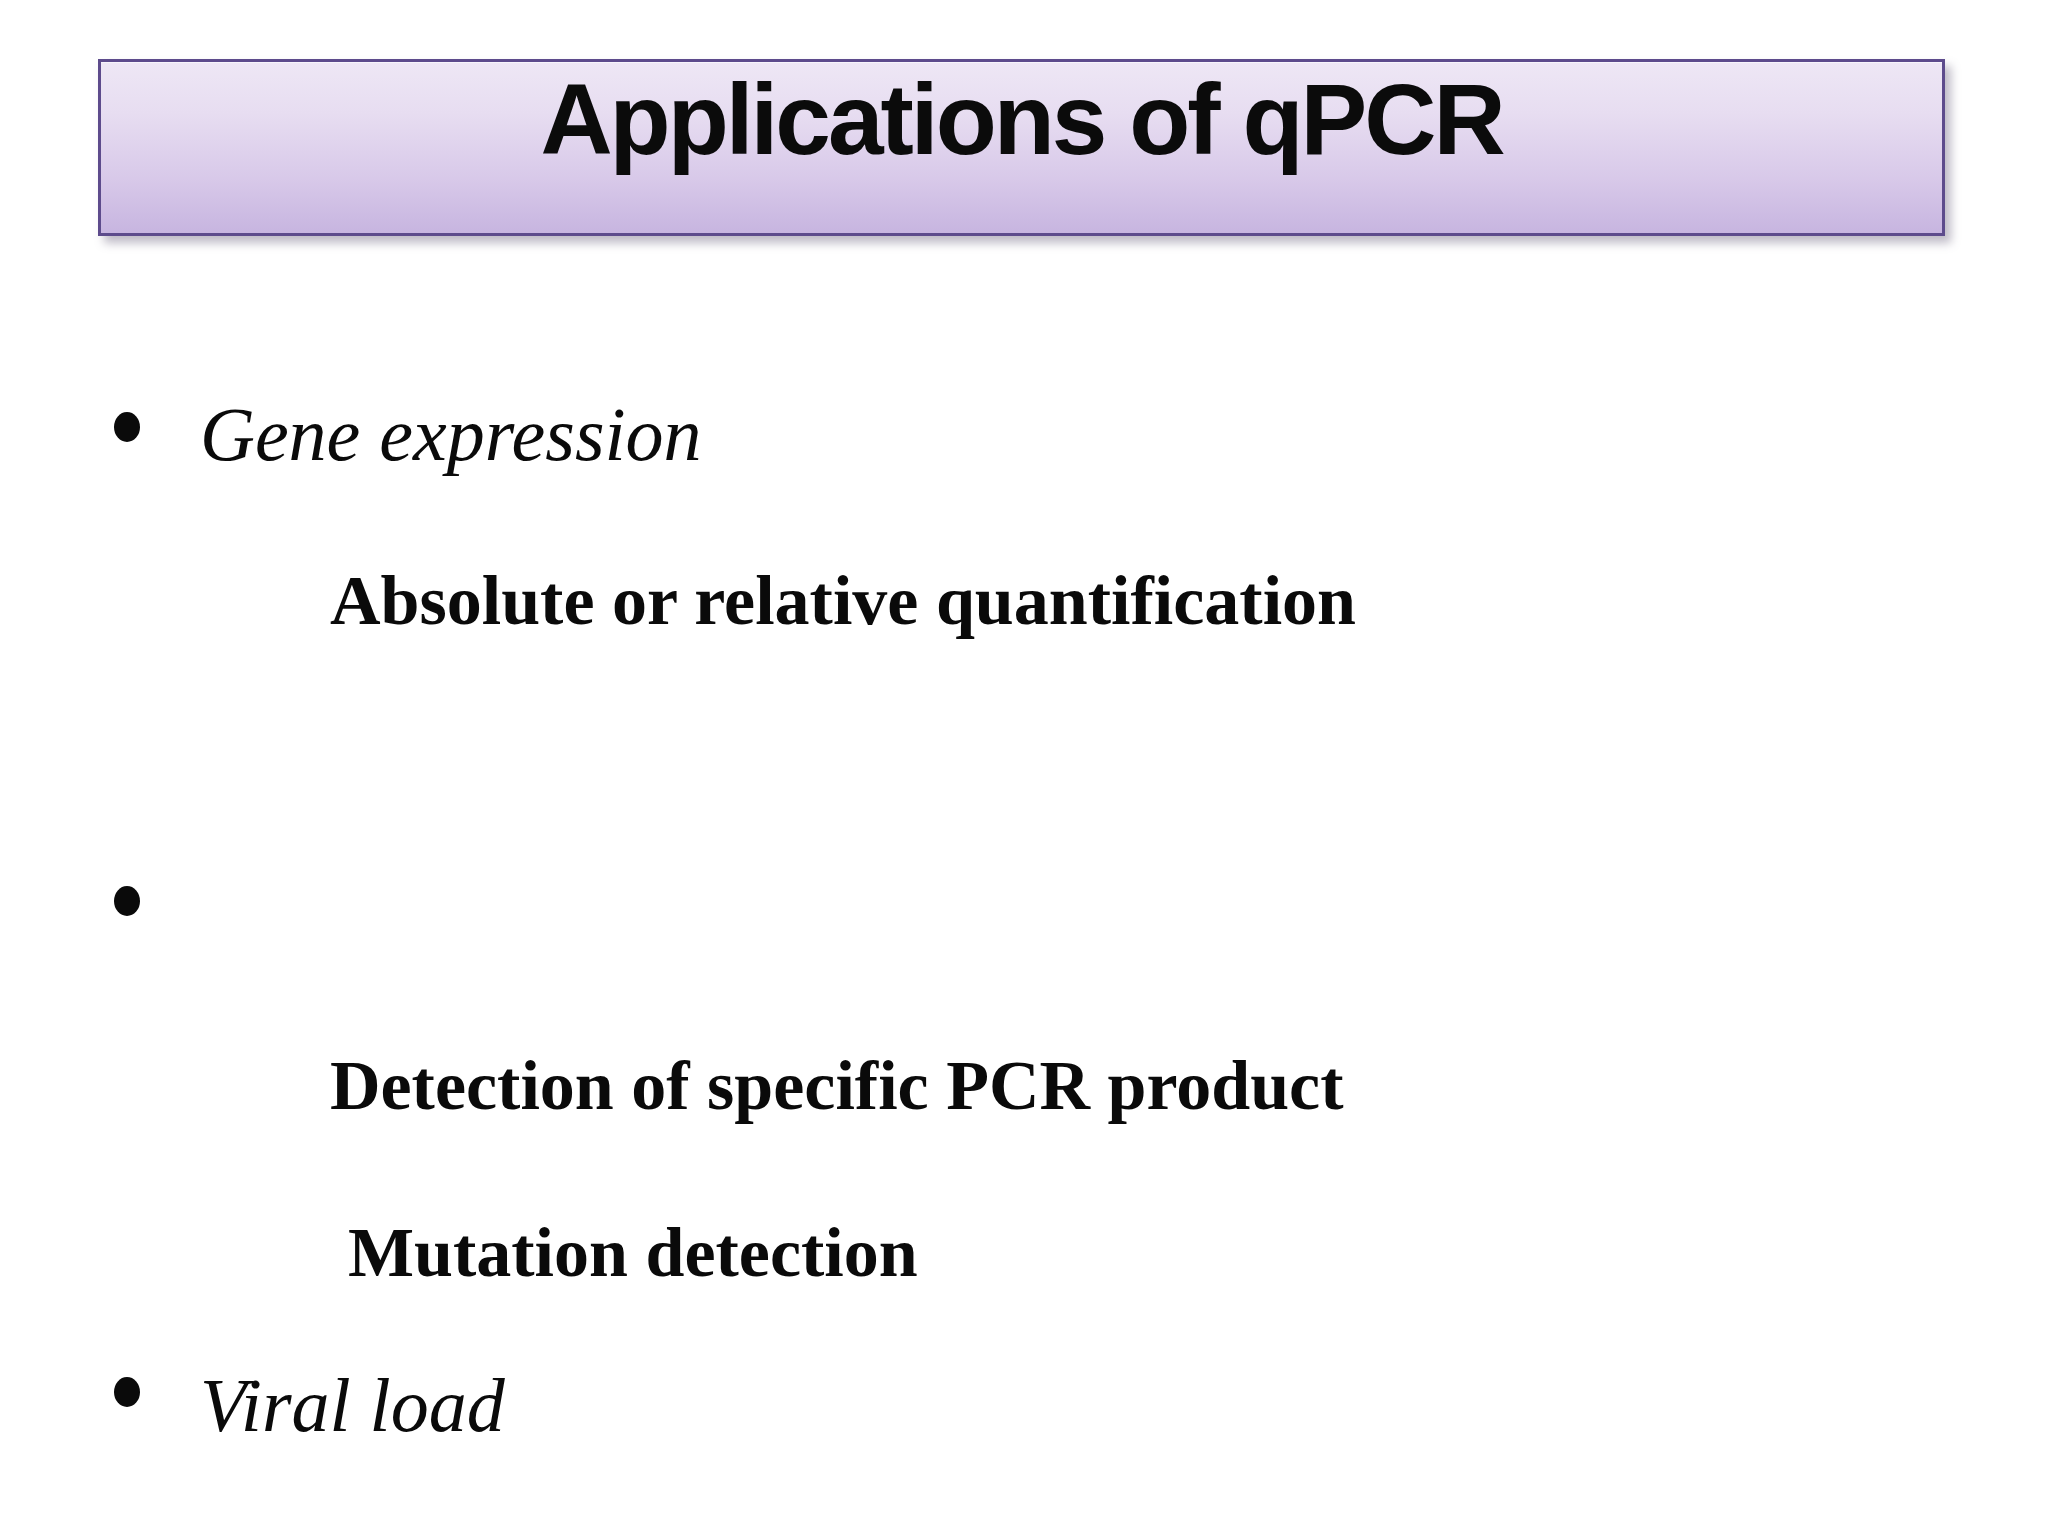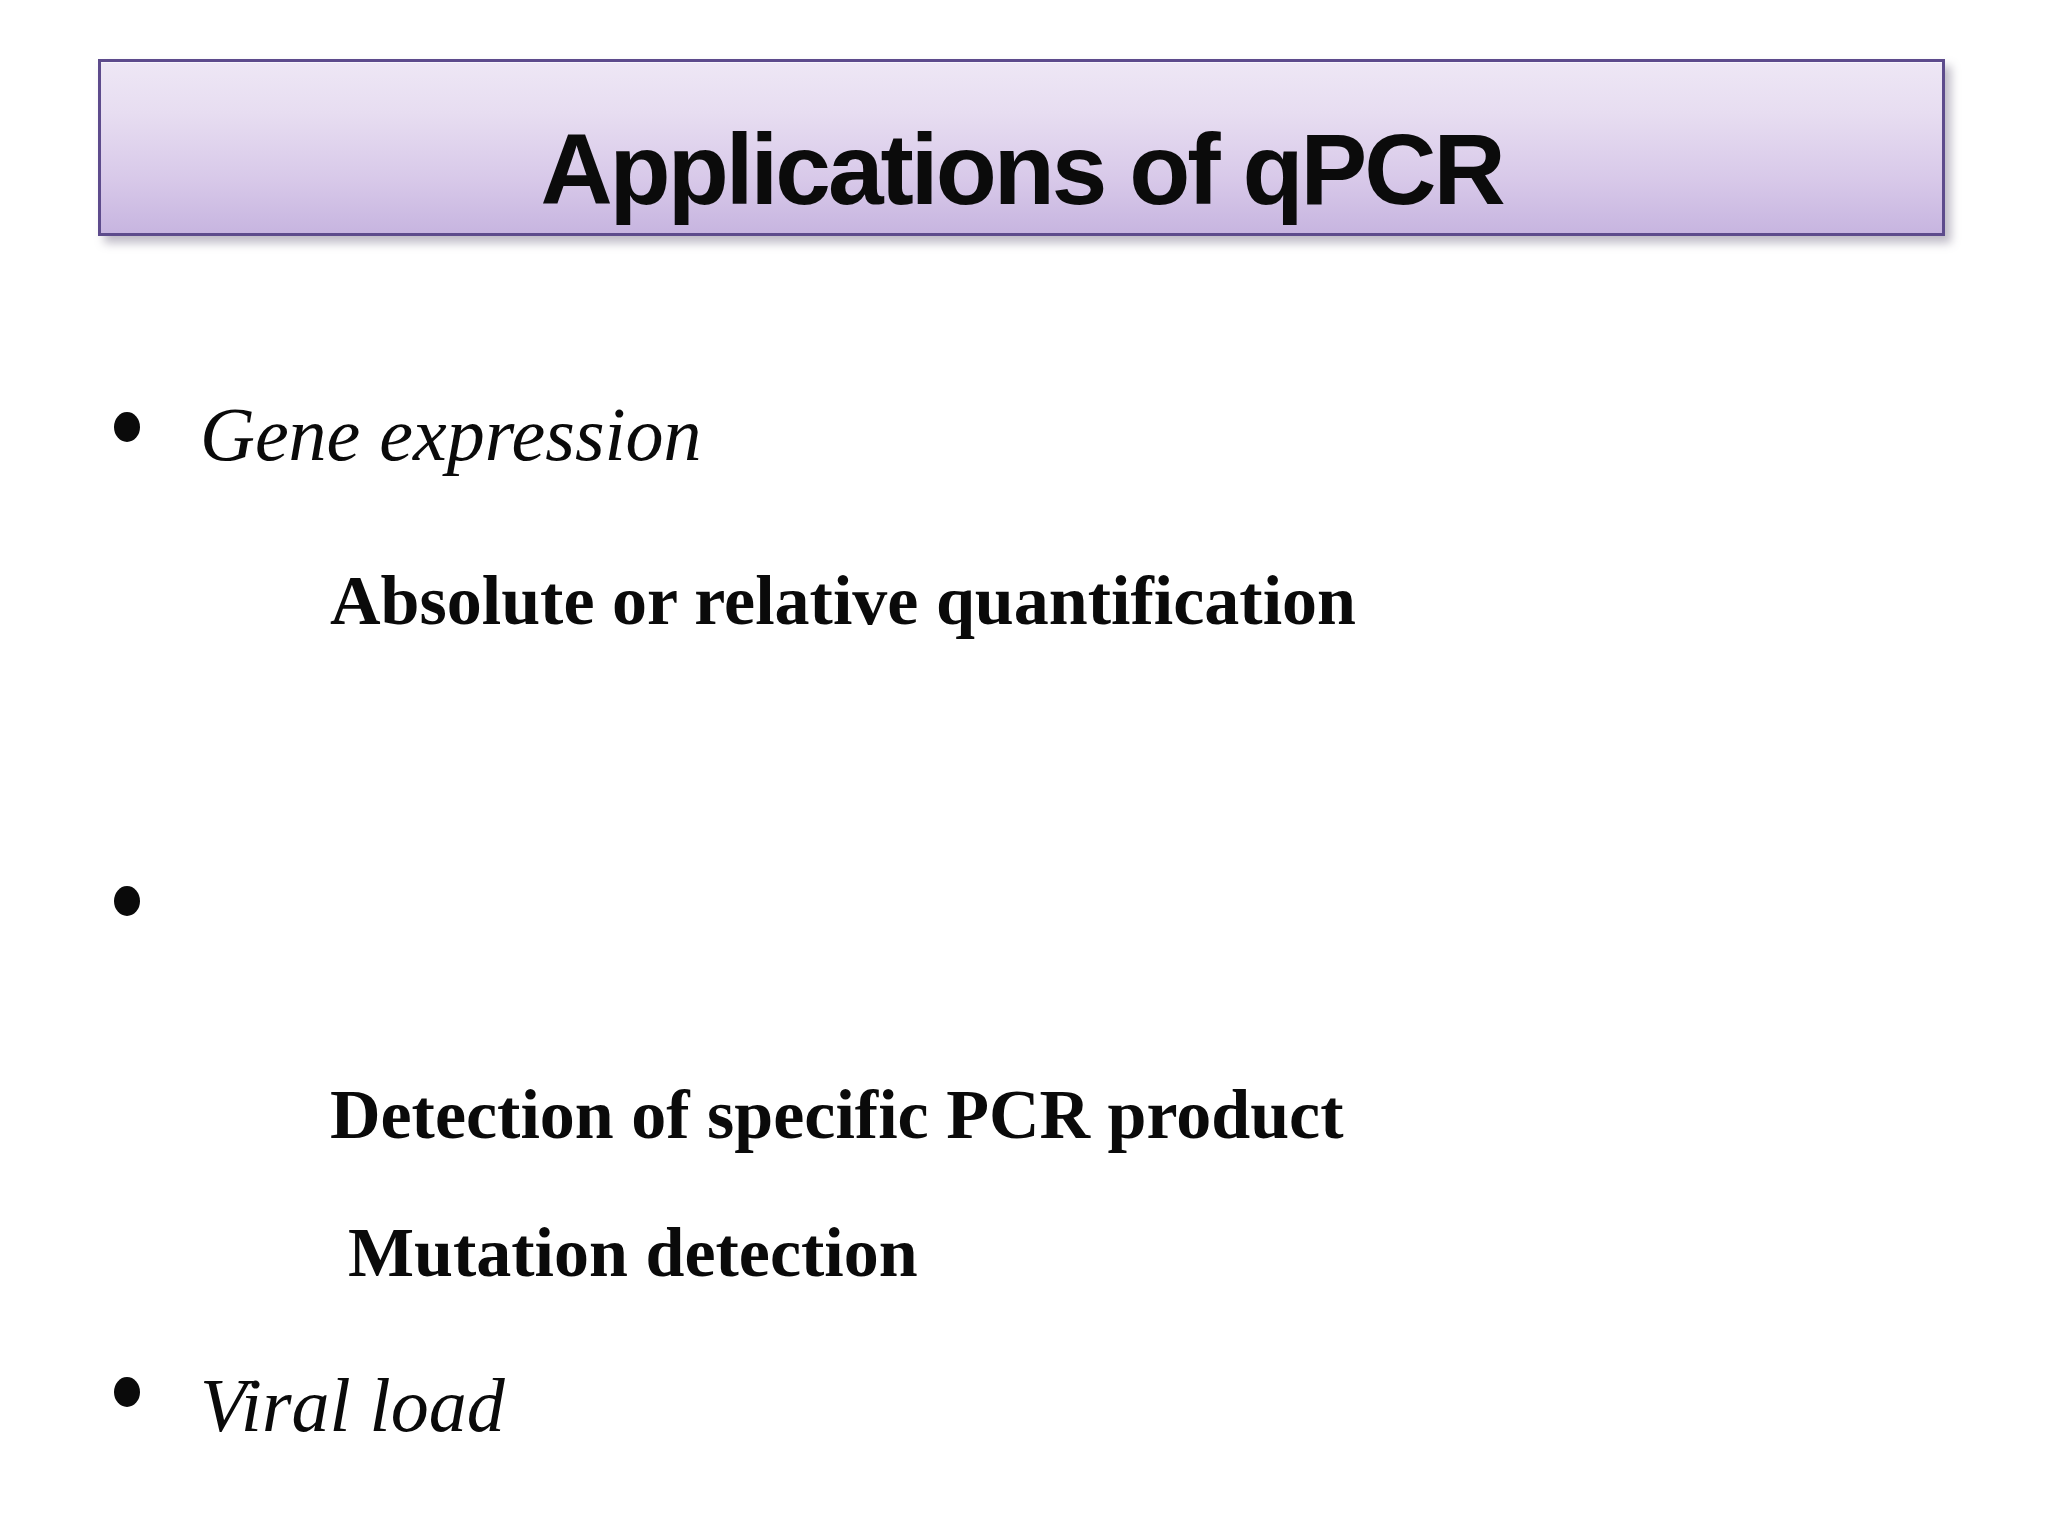--- a/index.html
+++ b/index.html
@@ -27,21 +27,21 @@
     box-sizing: border-box;
     border: 3px solid var(--banner_border, #5d4b8c);
     background: linear-gradient(180deg,
       var(--banner_top, #eee7f5) 0%,
       #e7ddf1 30%,
       #d8c9e9 68%,
       var(--banner_bottom, #c7b5e0) 100%);
     box-shadow: 6px 7px 9px rgba(95, 85, 115, 0.40),
                 inset 0 1px 0 rgba(255, 255, 255, 0.55);
     display: flex;
-    align-items: flex-end;
+    align-items: flex-start;
     justify-content: center;
   }
   .title-banner h1 {
     margin: 0;
     padding-bottom: 6px;
     font-family: "Liberation Sans", sans-serif;
     font-weight: 700;
     font-size: 100px;
     letter-spacing: -3px;
     color: #0b0b0b;
@@ -65,21 +65,21 @@
     background: #0a0a0a;
     border-radius: 50%;
   }
   #dot-0 { top: 412px; }
   #dot-1 { top: 886px; }
   #dot-2 { top: 1377px; }
 
   #row-0 { left: 200px; top: 396px;  }
   #row-1 { left: 330px; top: 566px;  }
   #row-2 { left: 200px; top: 873px;  }
-  #row-3 { left: 330px; top: 1080px; }
+  #row-3 { left: 330px; top: 1051px; }
   #row-4 { left: 348px; top: 1218px; }
   #row-5 { left: 200px; top: 1367px; text-align: right; }
 </style>
 </head>
 <body>
 
 <div class="slide">
 
   <div class="title-banner">
     <h1>Applications of qPCR</h1>

